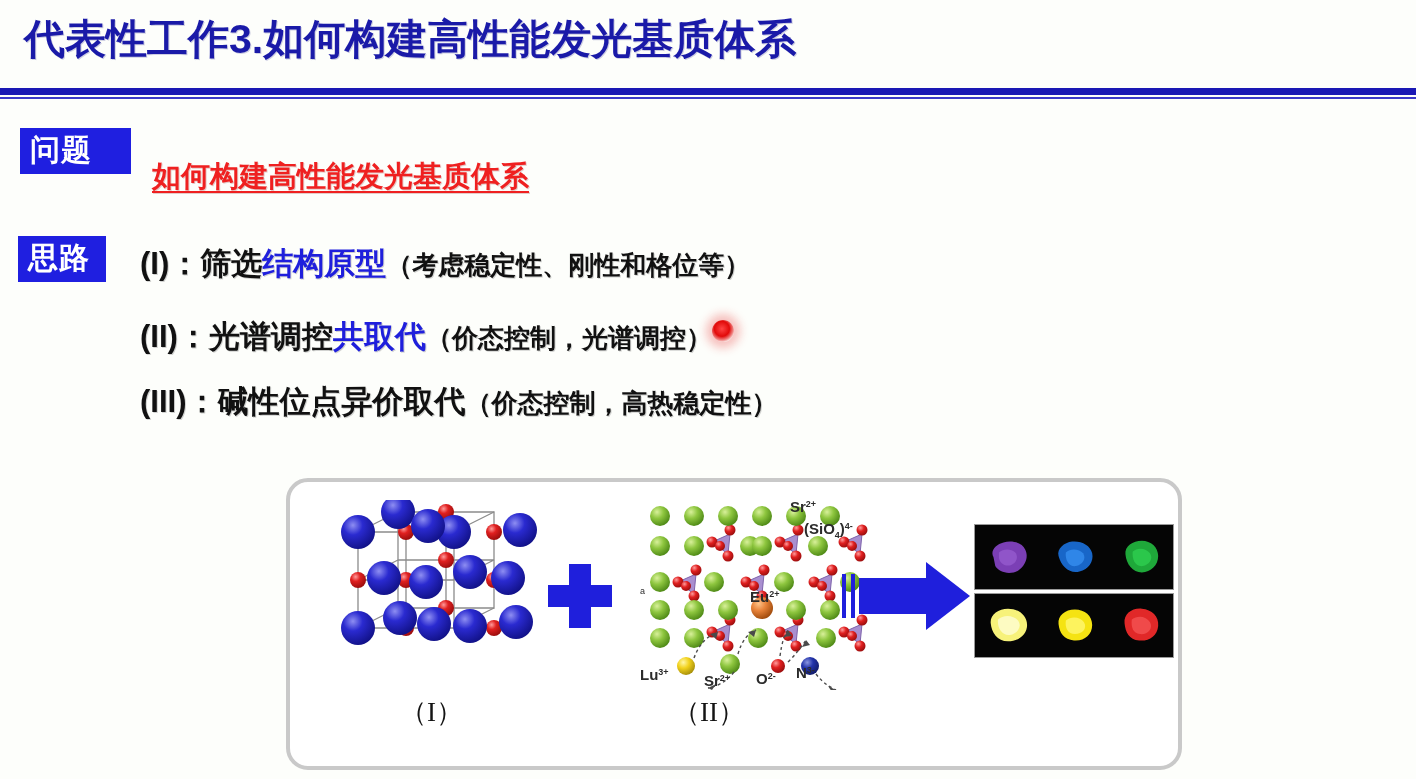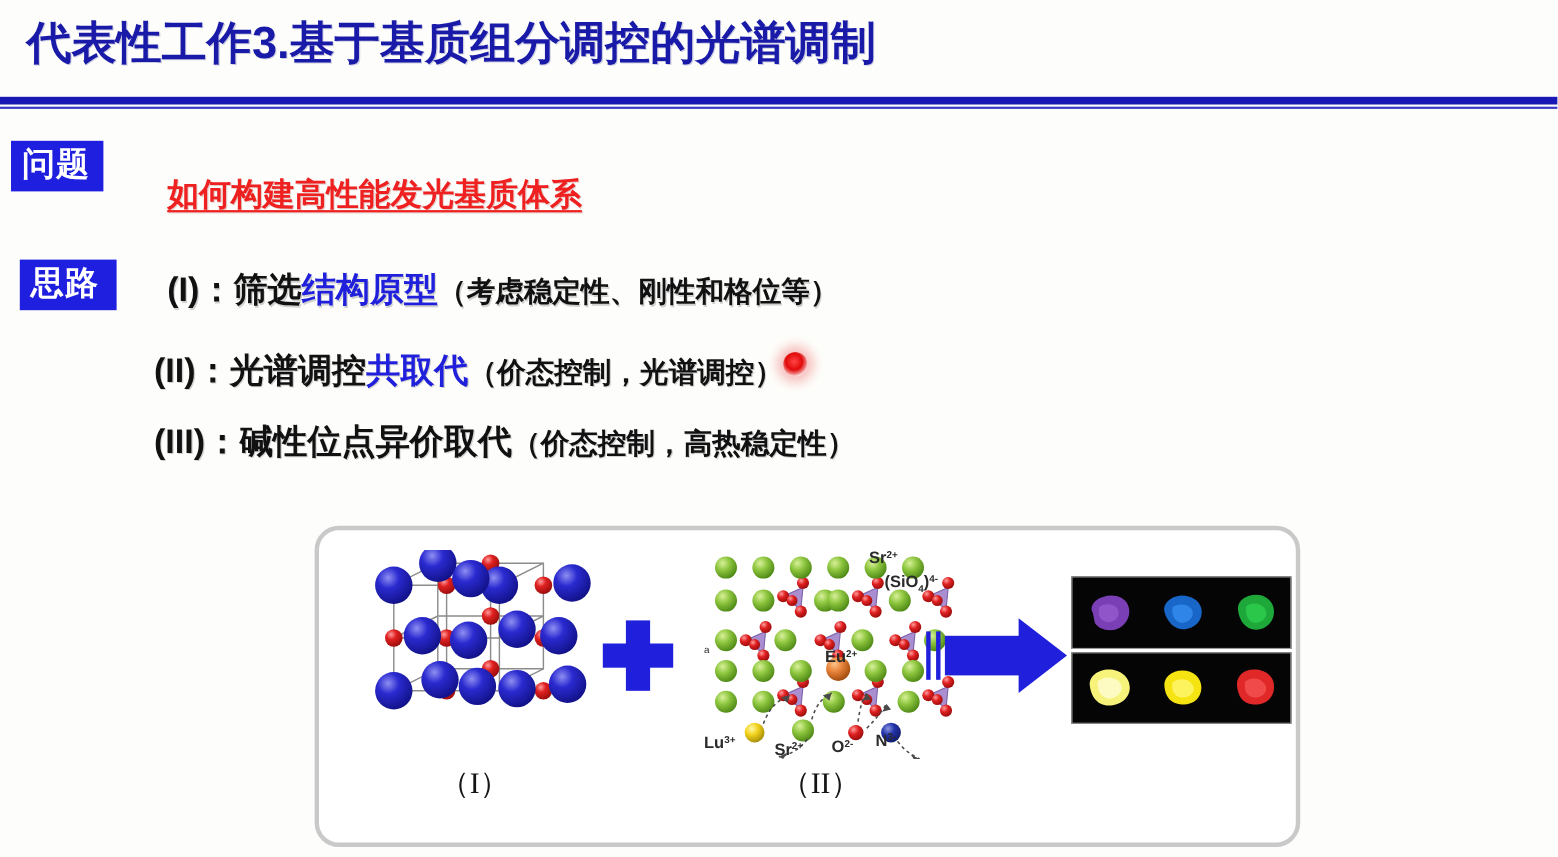--- a/index.html
+++ b/index.html
@@ -30,21 +30,21 @@
     position:absolute;
     background:#1f1fe0;
     color:#ffffff;
     font-weight:bold;
     font-size:30px;
     line-height:1;
     padding:7px 10px 9px 10px;
     letter-spacing:1px;
     box-sizing:border-box;
   }
-  #tag-question{left:10px;top:128px;width:84px;}
+  #tag-question{left:20px;top:128px;width:111px;}
   #tag-approach{left:18px;top:236px;width:88px;}
 
   
   #question-text{
     position:absolute;left:152px;top:130px;
     font-size:29px;font-weight:bold;
     color:#ef2020;
     text-decoration:underline;
     text-underline-offset:5px;
     text-decoration-thickness:2px;
@@ -55,21 +55,21 @@
 
   
   .approach-line{
     position:absolute;left:140px;
     white-space:nowrap;
     color:#111111;
     font-weight:bold;
     font-size:31px;
     text-shadow:1px 1px 0 rgba(110,110,110,.30);
   }
-  #approach-line-1{top:243px;margin-left:12px;}
+  #approach-line-1{top:243px;}
   #approach-line-2{top:316px;}
   #approach-line-3{top:381px;}
   .hl-blue{color:#1f1fdc;}
   .paren-small{font-size:26px;}
 
   
   #laser-dot{
     position:absolute;left:712px;top:320px;width:22px;height:22px;
     border-radius:50%;
     background:radial-gradient(circle at 45% 40%, #ff4444 0%, #e10a0a 42%, rgba(226,22,22,.55) 62%, rgba(226,22,22,0) 78%);
@@ -89,21 +89,21 @@
   
   #lattice-figure{position:absolute;left:40px;top:18px;width:210px;height:180px;}
   #lattice-figure svg{display:block;}
   .fig-caption{
     position:absolute;
     font-size:27px;color:#141414;
     font-family:"Liberation Serif","DejaVu Serif",serif;
     white-space:nowrap;
   }
   #caption-i{left:110px;top:212px;}
-  #caption-ii{left:420px;top:212px;}
+  #caption-ii{left:383px;top:212px;}
 
   
   #plus-sign{
     position:absolute;left:258px;top:82px;width:64px;height:64px;
   }
   #plus-sign .bar-h{position:absolute;left:0;top:21px;width:64px;height:22px;background:#1f1fdc;}
   #plus-sign .bar-v{position:absolute;left:21px;top:0;width:22px;height:64px;background:#1f1fdc;}
 
   
   #structure-figure{position:absolute;left:348px;top:8px;width:250px;height:200px;}
@@ -134,21 +134,21 @@
 
   
   .lbl{
     font-family:"Liberation Sans","DejaVu Sans",sans-serif;
     fill:#2b2b2b;
   }
 </style>
 </head>
 <body>
 
-<div id="slide-title">代表性工作3.基于基质组分调控的光谱调制</div>
+<div id="slide-title">代表性工作3.如何构建高性能发光基质体系</div>
 <div id="title-rule">
   <div class="bar-thick"></div>
   <div class="bar-thin"></div>
 </div>
 
 <div class="tag-box" id="tag-question">问题</div>
 <div id="question-text">如何构建高性能发光基质体系</div>
 
 <div class="tag-box" id="tag-approach">思路</div>
 

